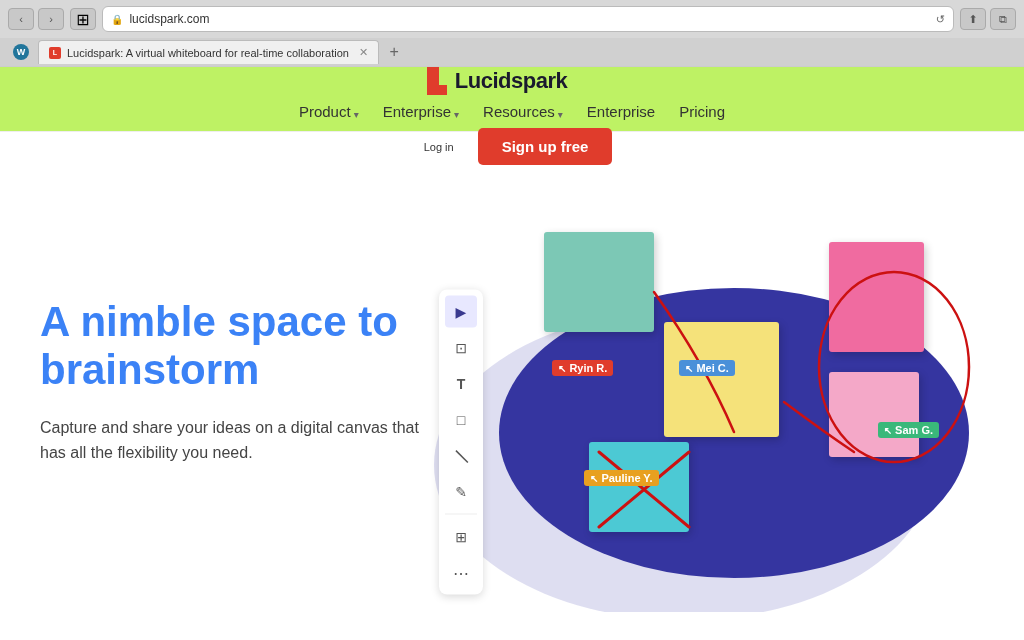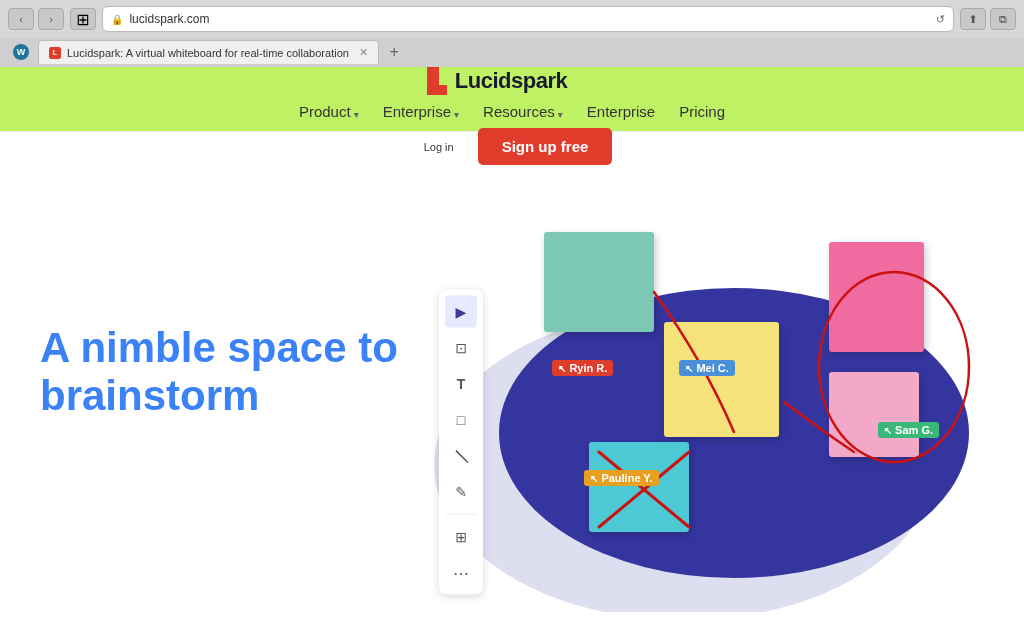--- a/index.html
+++ b/index.html
@@ -145,20 +145,21 @@
 
     <div class="nav-actions">
       <a class="login-btn">Log in</a>
       <button class="signup-btn">Sign up free</button>
     </div>
   </nav>
 
   <section class="hero">
     <div class="hero-text">
       <h1 class="hero-heading">A nimble space to brainstorm</h1>
+      <p class="hero-subtext">Capture and share your ideas on a digital canvas that has all the flexibility you need.</p>
     </div>
 
     <div class="canvas-illustration">
 
       <div style="position:absolute; top:55%; left:42%; transform:translate(-50%,-50%); width:500px; height:310px; background:#c8c8e8; border-radius:50%; opacity:0.6; z-index:0;"></div>
 
       <div style="position:absolute; top:48%; left:50%; transform:translate(-50%,-50%); width:470px; height:290px; background:#3535a0; border-radius:50%; z-index:1;"></div>
 
       <div class="tool-panel" style="left:15px; top:50%; transform:translateY(-50%); z-index:10;">
         <div class="tool-btn active">▶</div>

